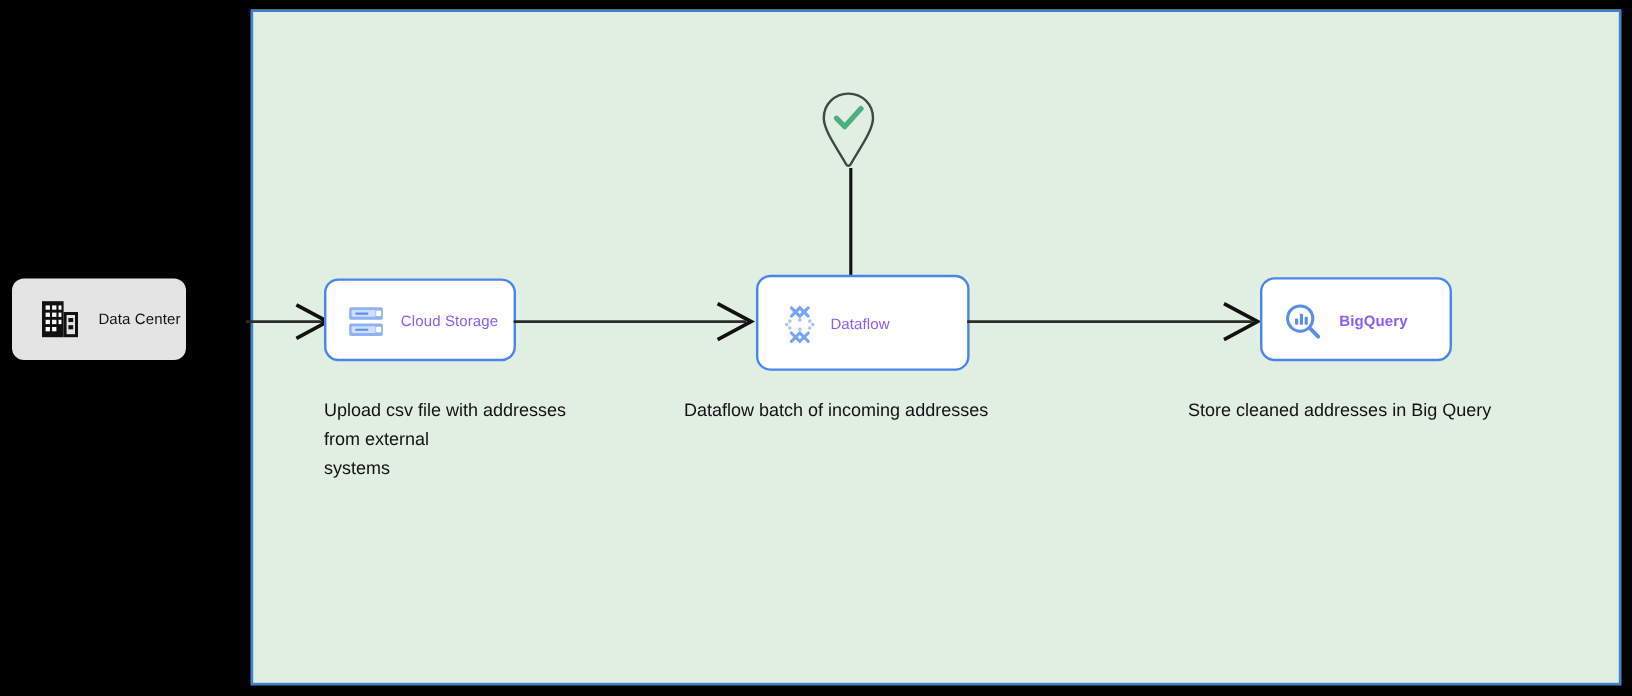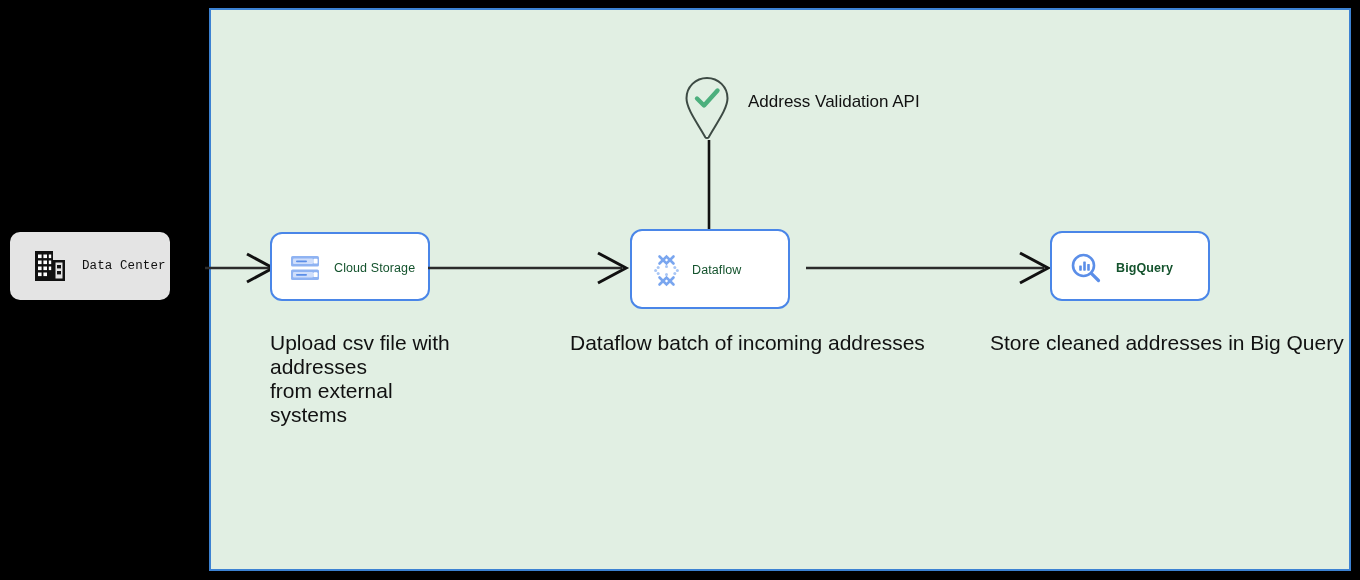--- a/index.html
+++ b/index.html
@@ -26,28 +26,27 @@
     background: #e1efe3;
     border: 2px solid #3c82d2;
     box-sizing: border-box;
   }
 
   
   .datacenter-box {
     position: absolute;
     left: 10px;
     top: 232px;
-    width: 160px;
+    width: 145px;
     height: 68px;
     background: #e4e4e4;
     border-radius: 10px;
     display: flex;
     align-items: center;
     box-sizing: border-box;
-    font-family: Liberation Mono, monospace;
   }
   .datacenter-icon {
     position: absolute;
     left: 22px;
     top: 16px;
     width: 36px;
     height: 36px;
     display: block;
   }
   .datacenter-label {
@@ -70,30 +69,30 @@
     border-radius: 12px;
     box-sizing: border-box;
   }
   .node-icon {
     position: absolute;
     display: block;
   }
   .node-label {
     position: absolute;
     font-size: 12.5px;
-    color: #14532d;
+    color: #8b5cf6;
     white-space: nowrap;
     letter-spacing: 0.1px;
   }
 
   #node-cloud-storage { left: 270px; top: 232px; width: 160px; height: 69px; }
   #node-cloud-storage .node-icon { left: 18px; top: 20px; width: 30px; height: 28px; }
   #node-cloud-storage .node-label { left: 62px; top: 27px; }
 
-  #node-dataflow { left: 630px; top: 229px; width: 160px; height: 80px; }
+  #node-dataflow { left: 630px; top: 229px; width: 178px; height: 80px; }
   #node-dataflow .node-icon { left: 18px; top: 23px; width: 33px; height: 33px; }
   #node-dataflow .node-label { left: 60px; top: 32px; }
 
   #node-bigquery { left: 1050px; top: 231px; width: 160px; height: 70px; font-weight: bold; }
   #node-bigquery .node-icon { left: 18px; top: 19px; width: 32px; height: 32px; }
   #node-bigquery .node-label { left: 64px; top: 28px; }
 
   
   .api-pin {
     position: absolute;
@@ -114,21 +113,21 @@
 
   
   .connector {
     position: absolute;
     overflow: visible;
   }
 
   
   .caption {
     position: absolute;
-    font-size: 21px;
+    font-size: 15px;
     line-height: 24px;
     color: #111111;
     white-space: pre-line;
   }
   #caption-upload { left: 270px; top: 331px; width: 250px; }
   #caption-process { left: 570px; top: 331px; width: 400px; }
   #caption-store { left: 990px; top: 331px; width: 400px; }
 </style>
 </head>
 <body>
@@ -180,22 +179,20 @@
 
   <svg class="connector" style="left:428px; top:248px; width:206px; height:40px;" viewBox="0 0 206 40">
     <line x1="0" y1="20" x2="194" y2="20" stroke="#2b2b2b" stroke-width="2.4"></line>
     <path d="M 170 5 L 198 20 L 170 35" fill="none" stroke="#111111" stroke-width="3"></path>
   </svg>
 
   <svg class="api-pin" viewBox="0 0 46 64">
     <path d="M 23 2 C 11.5 2 2.5 11 2.5 22.3 C 2.5 33 14 48 21.3 61.2 C 22 62.4 24 62.4 24.7 61.2 C 32 48 43.5 33 43.5 22.3 C 43.5 11 34.5 2 23 2 Z" fill="none" stroke="#3d4a44" stroke-width="2"></path>
     <path d="M 13 22.5 L 20 29.5 L 33.5 14.5" fill="none" stroke="#4caf7d" stroke-width="4.4" stroke-linecap="round" stroke-linejoin="round"></path>
   </svg>
-  <div class="api-pin-label">Address Validation
-API</div>
 
   <svg class="connector" style="left:702px; top:140px; width:14px; height:92px;" viewBox="0 0 14 92">
     <line x1="7" y1="0" x2="7" y2="92" stroke="#111111" stroke-width="2.6"></line>
   </svg>
 
   <div class="node" id="node-dataflow">
     <svg class="node-icon" viewBox="0 0 33 33">
       <g fill="none" stroke="#7aa6ef" stroke-width="2.6" stroke-linecap="round">
         <path d="M 9.5 2.5 L 16.5 9.5 L 23.5 2.5"></path>
         <path d="M 9.5 9.5 L 16.5 2.5 L 23.5 9.5"></path>

